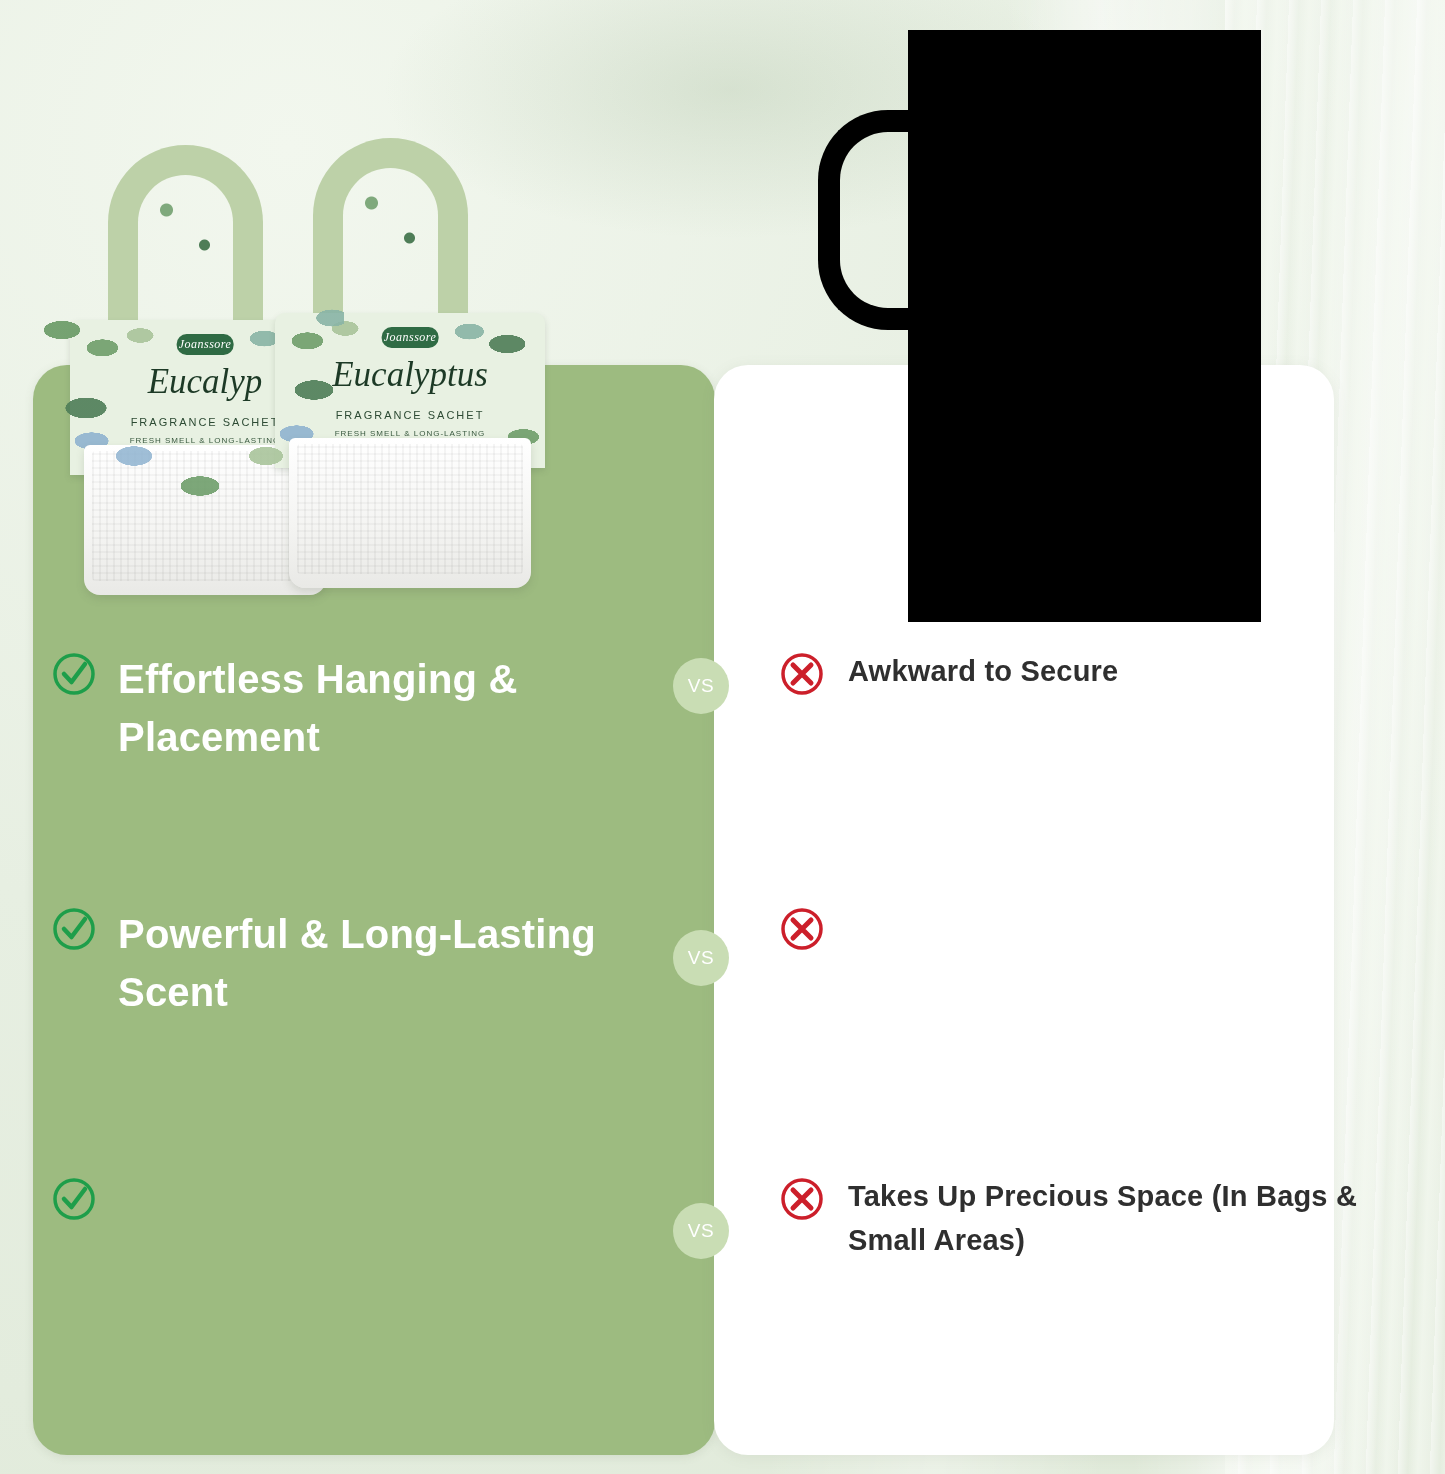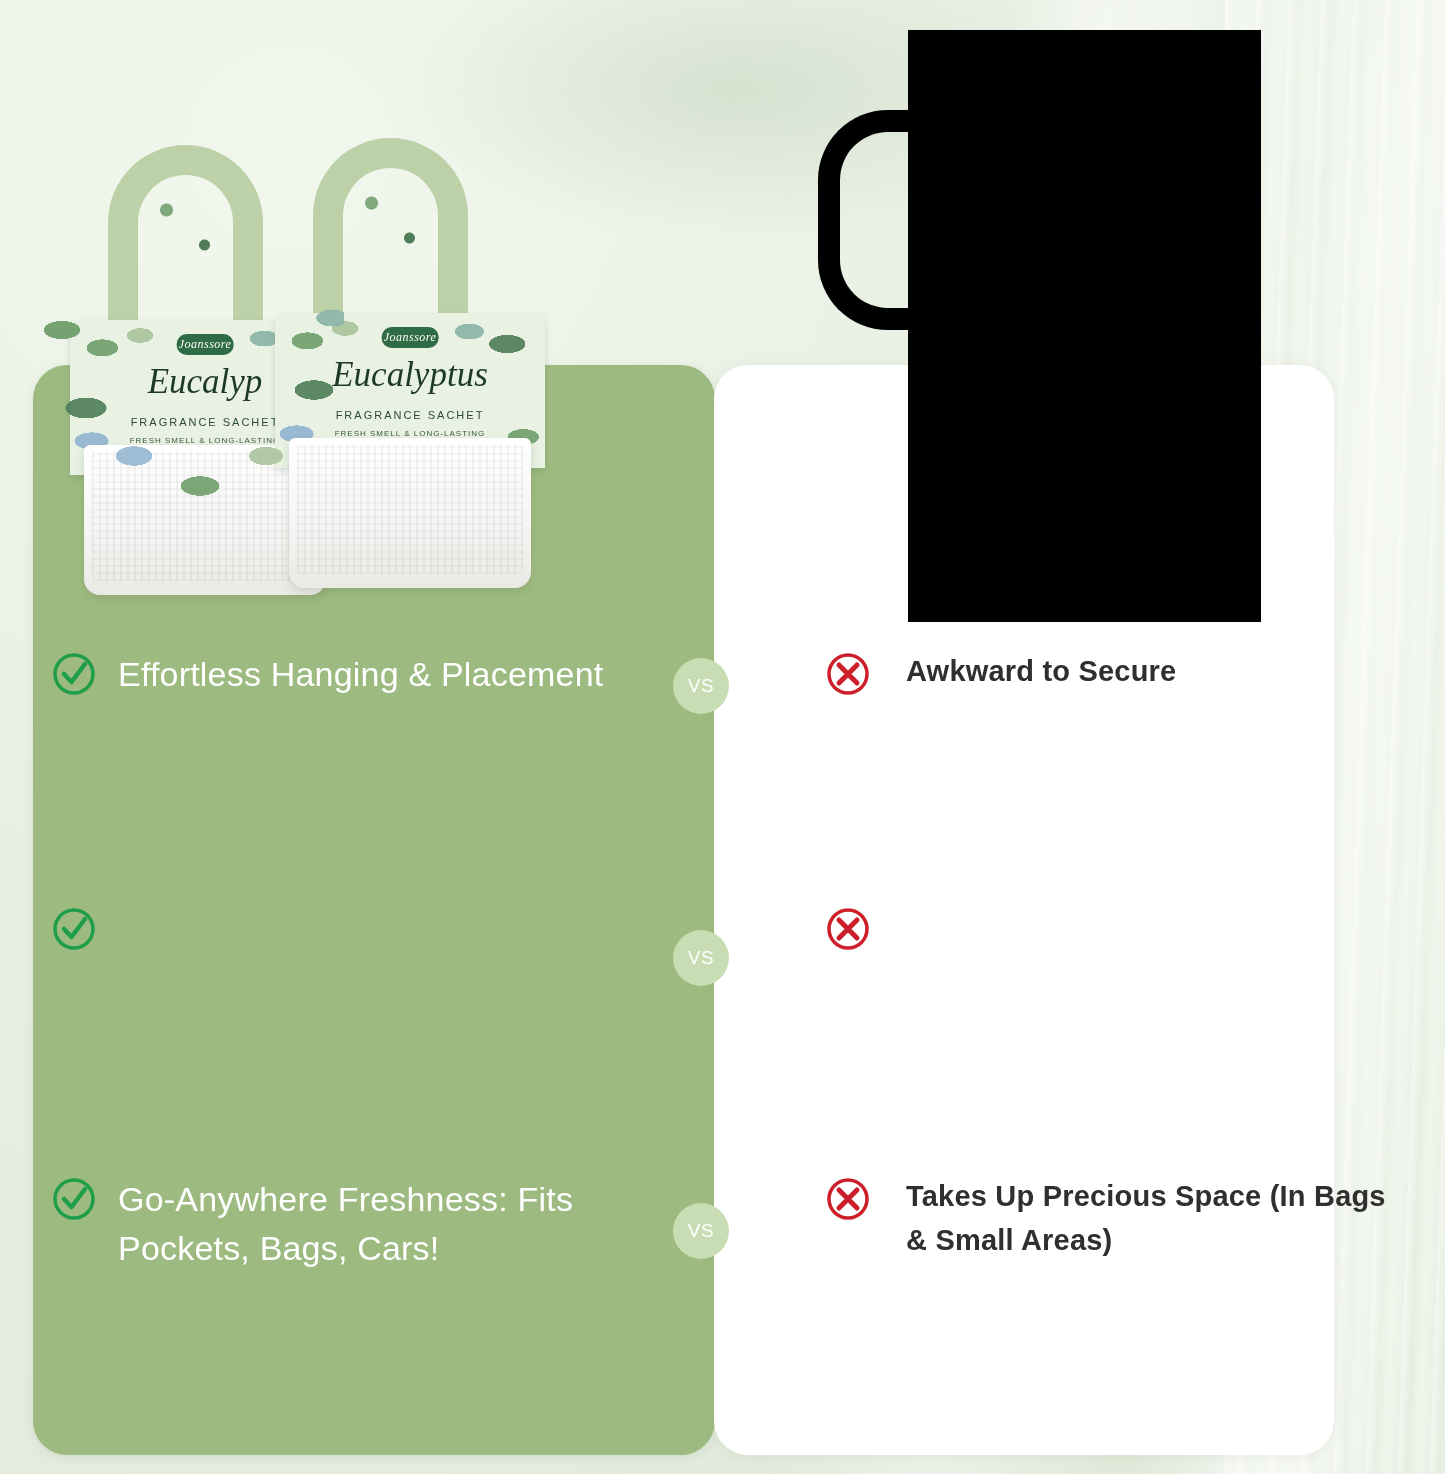--- a/index.html
+++ b/index.html
@@ -271,39 +271,39 @@
   .left-item {
     position: absolute;
     left: 52px;
     width: 620px;
     display: flex;
     align-items: flex-start;
     gap: 22px;
   }
   .right-item {
     position: absolute;
-    left: 826px;
+    left: 780px;
     width: 580px;
     display: flex;
     align-items: flex-start;
-    gap: 36px;
+    gap: 24px;
   }
 
   .check-icon,
   .cross-icon {
     flex: 0 0 auto;
     width: 44px;
     height: 44px;
     margin-top: 2px;
   }
 
   .left-text {
     color: #ffffff;
-    font-size: 34px;
-    font-weight: normal;
+    font-size: 40px;
+    font-weight: bold;
     line-height: 1.45;
     letter-spacing: 0.2px;
   }
   .right-text {
     color: #2f2f2f;
     font-size: 29px;
     font-weight: bold;
     line-height: 1.5;
     letter-spacing: 0.2px;
   }
@@ -396,41 +396,41 @@
   </div>
 
   <div class="row row-2">
     <div class="left-item">
       <span class="check-icon">
         <svg width="44" height="44" viewBox="0 0 44 44">
           <circle cx="22" cy="22" r="19" fill="none" stroke="#1e9e4a" stroke-width="3.5"></circle>
           <path d="M12 22 L19.5 30 L33 12" fill="none" stroke="#1e9e4a" stroke-width="4.5" stroke-linecap="round" stroke-linejoin="round"></path>
         </svg>
       </span>
+      <span class="left-text">Powerful &amp; Long-Lasting Scent</span>
     </div>
     <div class="vs-badge vs-2">VS</div>
     <div class="right-item">
       <span class="cross-icon">
         <svg width="44" height="44" viewBox="0 0 44 44">
           <circle cx="22" cy="22" r="19" fill="none" stroke="#cc1f2a" stroke-width="3.5"></circle>
           <path d="M13 13 L31 31 M31 13 L13 31" fill="none" stroke="#cc1f2a" stroke-width="5" stroke-linecap="round"></path>
         </svg>
       </span>
     </div>
   </div>
 
   <div class="row row-3">
     <div class="left-item">
       <span class="check-icon">
         <svg width="44" height="44" viewBox="0 0 44 44">
           <circle cx="22" cy="22" r="19" fill="none" stroke="#1e9e4a" stroke-width="3.5"></circle>
           <path d="M12 22 L19.5 30 L33 12" fill="none" stroke="#1e9e4a" stroke-width="4.5" stroke-linecap="round" stroke-linejoin="round"></path>
         </svg>
       </span>
-      <span class="left-text">Go-Anywhere Freshness: Fits Pockets, Bags, Cars!</span>
     </div>
     <div class="vs-badge vs-3">VS</div>
     <div class="right-item">
       <span class="cross-icon">
         <svg width="44" height="44" viewBox="0 0 44 44">
           <circle cx="22" cy="22" r="19" fill="none" stroke="#cc1f2a" stroke-width="3.5"></circle>
           <path d="M13 13 L31 31 M31 13 L13 31" fill="none" stroke="#cc1f2a" stroke-width="5" stroke-linecap="round"></path>
         </svg>
       </span>
       <span class="right-text">Takes Up Precious Space (In Bags &amp; Small Areas)</span>

